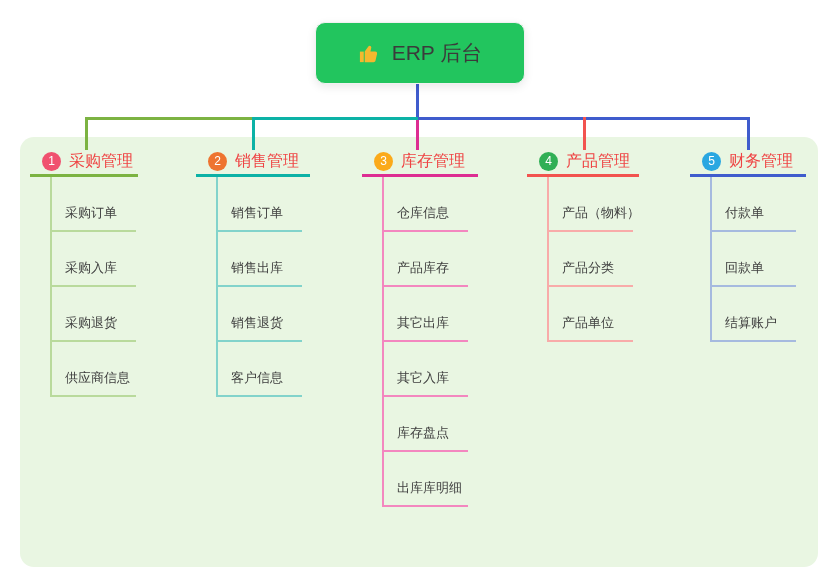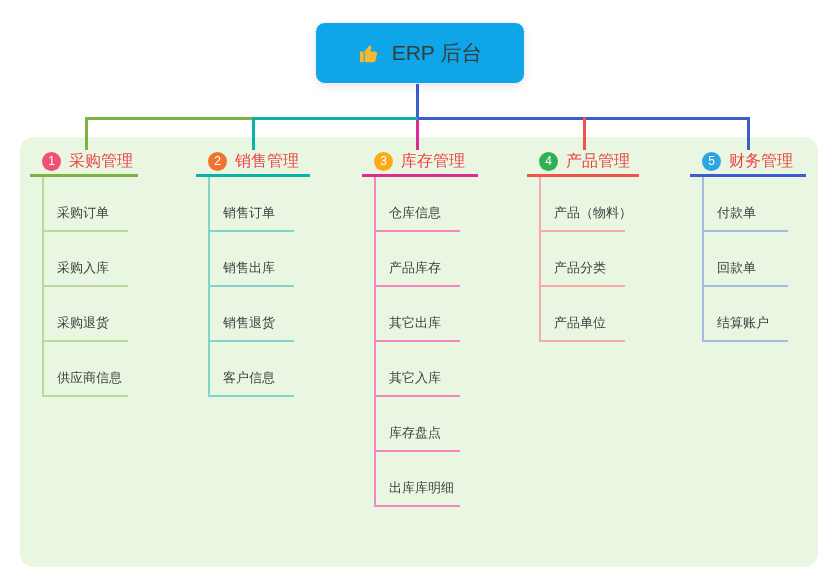--- a/index.html
+++ b/index.html
@@ -6,21 +6,21 @@
   #canvas {
     position:relative; width:839px; height:588px; background:#ffffff;
     font-family:"Liberation Sans","DejaVu Sans",sans-serif; overflow:hidden;
   }
   .panel {
     position:absolute; left:20px; top:137px; width:798px; height:430px;
     background:#e9f6e2; border-radius:14px; z-index:0;
   }
   .root-card {
     position:absolute; left:315px; top:22px; width:208px; height:60px;
-    background:#0ea5e9; border:1px solid #f1f1f1; border-radius:10px;
+    background:#22c55e; border:1px solid #f1f1f1; border-radius:10px;
     box-shadow:0 3px 10px rgba(0,0,0,0.09);
     display:flex; align-items:center; justify-content:center; gap:11px;
     font-size:21px; color:#3b3b3b; z-index:2; white-space:nowrap;
   }
   .root-card svg { width:23px; height:23px; flex:none; }
 
   .line { position:absolute; background:var(--branch,#999); z-index:1; }
   .bus  { height:3px; }
   .drop { width:3px; }
   .l-root { left:416px; top:82px;  width:3px;  height:39px; }
@@ -46,21 +46,21 @@
     border-bottom:3px solid var(--branch,#999); white-space:nowrap;
   }
   .badge {
     width:19px; height:19px; border-radius:50%; flex:none;
     background:var(--badge,#999); color:#ffffff; font-size:12px; line-height:19px;
     display:flex; align-items:center; justify-content:center;
   }
   .col-title { font-size:16px; color:#ef4444;font-family:Liberation Serif, serif; }
 
   .col-items {
-    margin-left:12px; width:84px;
+    margin-left:20px; width:84px;
     border-left:2px solid var(--light,#ccc);
   }
   .item {
     box-sizing:border-box; height:55px; padding:0 0 8px 13px;
     border-bottom:2px solid var(--light,#ccc);
     display:flex; align-items:flex-end;
     font-size:13px; color:#404040; white-space:nowrap;
   }
 </style>
 </head>

